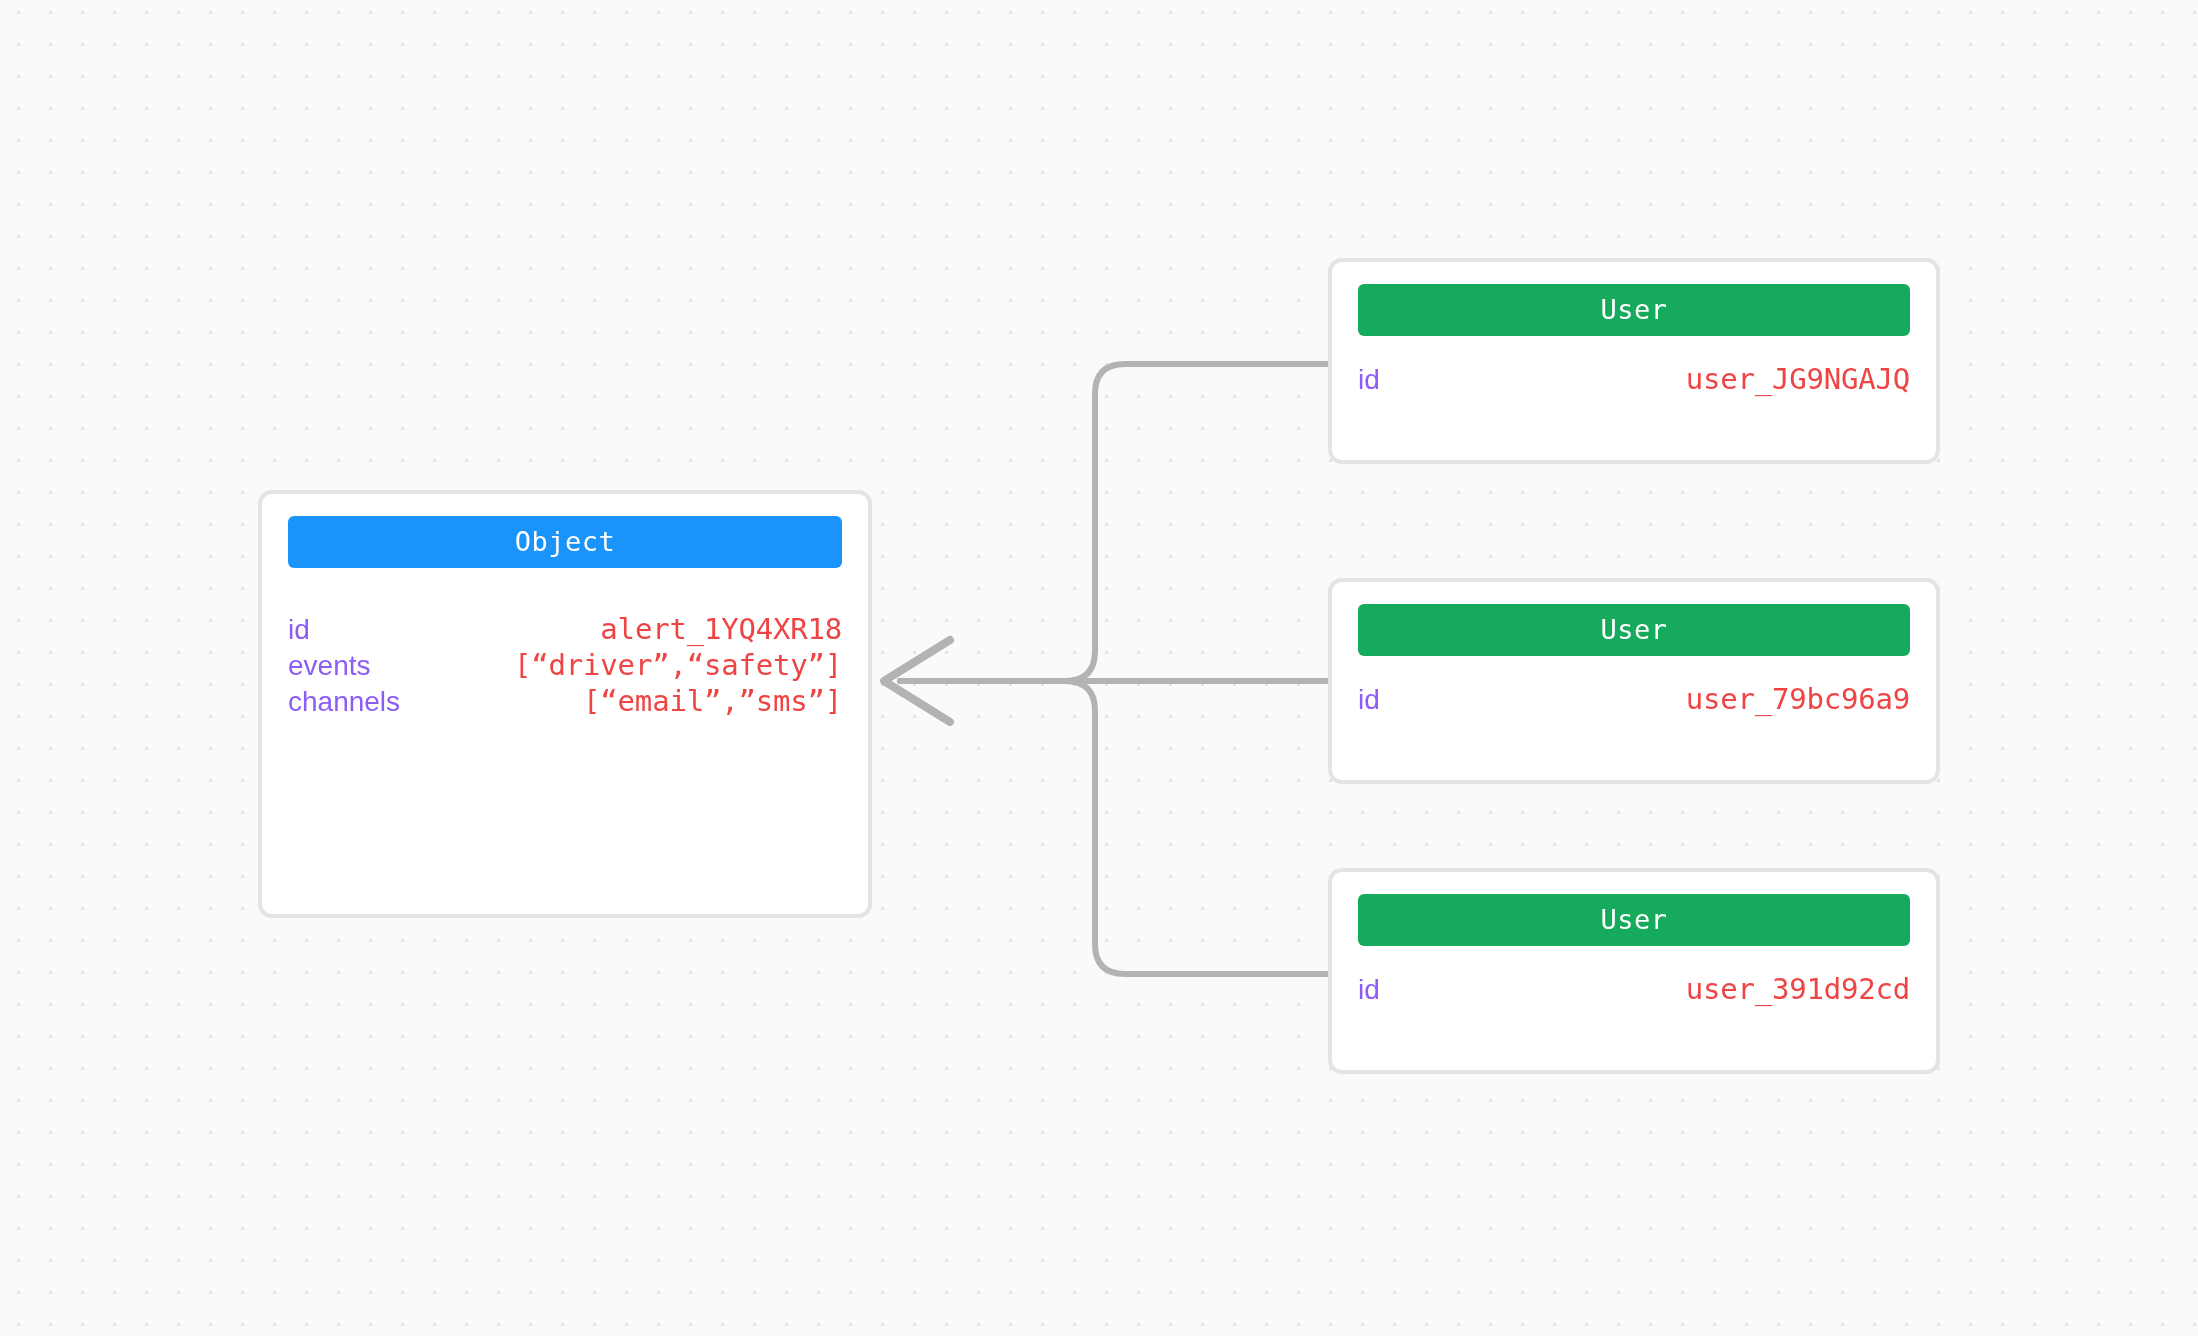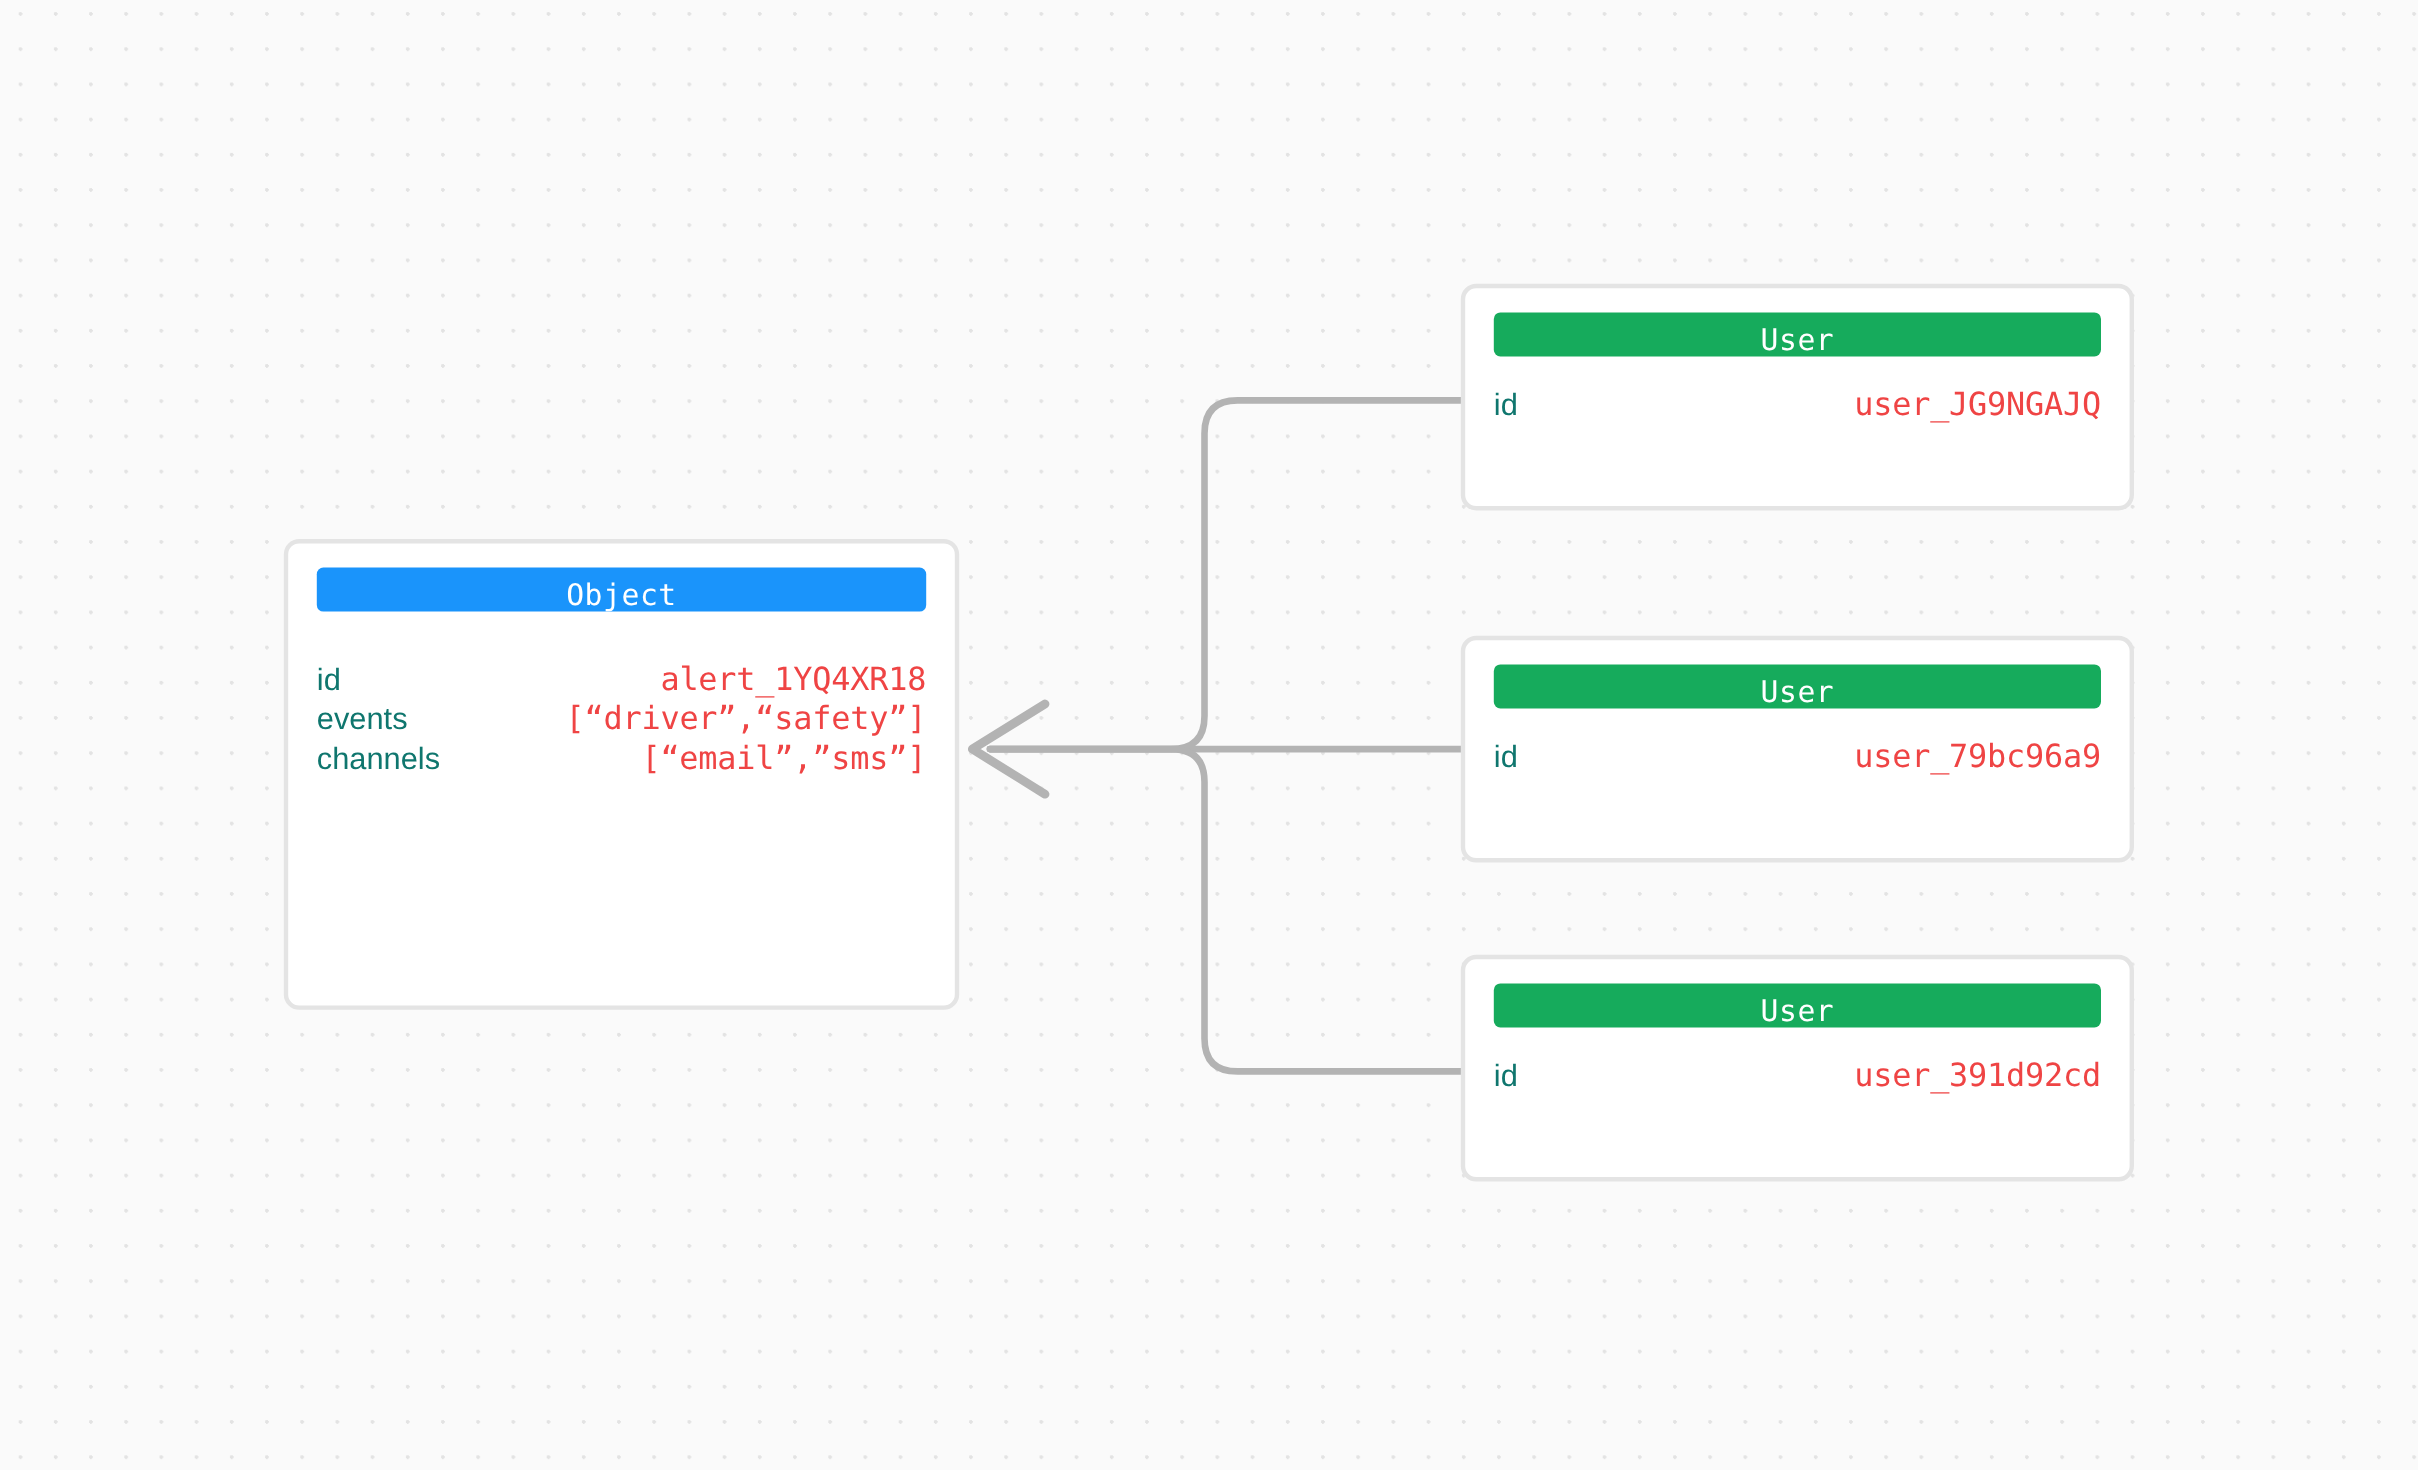--- a/index.html
+++ b/index.html
@@ -37,21 +37,21 @@
     position: absolute;
     box-sizing: border-box;
     background: #ffffff;
     border: 4px solid #e4e4e4;
     border-radius: 14px;
     padding: 22px 26px 26px 26px;
   }
 
   .node-header {
     box-sizing: border-box;
-    height: 40px;
+    height: 52px;
     line-height: 52px;
     border-radius: 6px;
     text-align: center;
     color: #ffffff;
     font-family: "DejaVu Sans Mono", "Liberation Mono", monospace;
     font-size: 27px;
     letter-spacing: 0.5px;
   }
 
   .header-object { background: #1a94fb; }
@@ -60,21 +60,21 @@
   .rows { margin-top: 22px; }
 
   .row {
     display: flex;
     align-items: baseline;
     justify-content: space-between;
     white-space: nowrap;
   }
 
   .row-key {
-    color: #0f766e;
+    color: #8b5cf6;
     font-family: "Liberation Sans", sans-serif;
     font-size: 28px;
     padding-right: 18px;
   }
 
   .row-val {
     color: #ef4444;
     font-family: "DejaVu Sans Mono", "Liberation Mono", monospace;
     font-size: 29px;
     letter-spacing: -0.2px;

